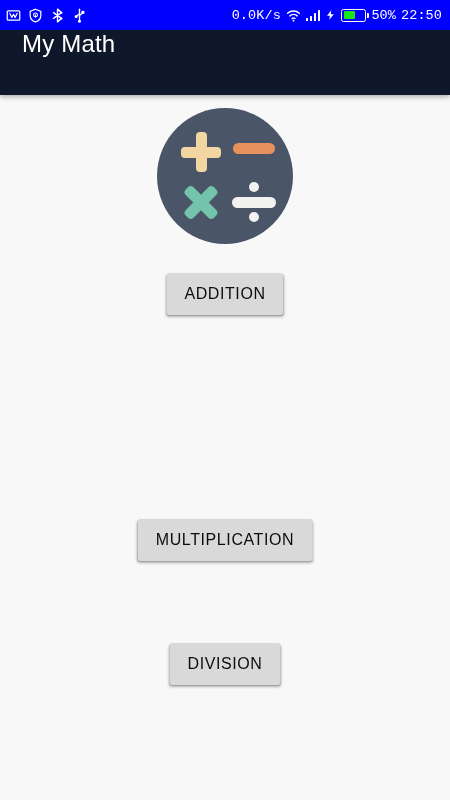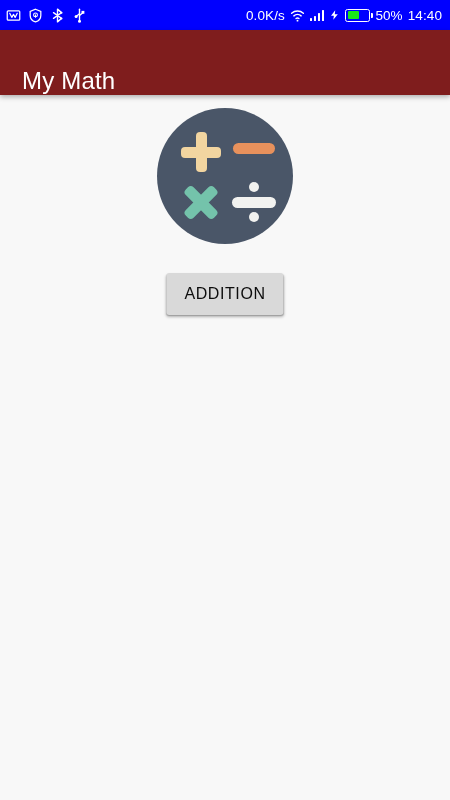--- a/index.html
+++ b/index.html
@@ -23,21 +23,21 @@
     display:flex; align-items:center;
     padding:0 8px 0 6px;
     flex:0 0 auto;
   }
   .sb-left { display:flex; align-items:center; gap:7px; }
   .sb-right { margin-left:auto; display:flex; align-items:center; gap:5px; }
   .sb-ico { width:15px; height:15px; display:block; }
   .sb-text {
     color:#ffffff;
     font-size:13.5px;
-    font-family:Liberation Sans, sans-serif;
+    font-family:Liberation Mono, monospace;
     letter-spacing:.1px; white-space:nowrap;
   }
   .sb-net { font-size:13.5px; }
 
   
   .sig { display:flex; align-items:flex-end; gap:1.5px; height:12px; }
   .sig i { width:2.5px; background:#fff; display:block; border-radius:.5px; }
   .sig i:nth-child(1){ height:3px; }
   .sig i:nth-child(2){ height:5px; }
   .sig i:nth-child(3){ height:8px; }
@@ -54,22 +54,22 @@
     content:""; position:absolute; right:-4px; top:3.2px;
     width:2.5px; height:5px; background:#fff; border-radius:0 1px 1px 0;
   }
   .batt > span {
     display:block; height:100%; background:#19e619; border-radius:1px;
   }
 
   
   #app-bar {
     height:65px;
-    background:#7f1d1d;
-    display:flex; align-items:flex-end;
+    background:#0f172a;
+    display:flex; align-items:flex-start;
     padding-left:22px;
     box-shadow:0 2px 5px rgba(0,0,0,.30);
     position:relative; z-index:5;
     flex:0 0 auto;
   }
   #app-title {
     color:#ffffff;
     font-size:24px;
     font-weight:400;
     letter-spacing:.2px;
@@ -216,21 +216,21 @@
       <svg class="sb-ico" viewBox="0 0 24 24" style="width:11px;height:14px;">
         <path d="M13.6 1.5 L4.4 13.4 H10.6 L9.4 22.5 L19.2 10.2 H12.6 Z" fill="#fff"></path>
       </svg>
 
       <span class="batt">
         <span style="width:55%"></span>
       </span>
 
       <span class="sb-text">50%</span>
 
-      <span class="sb-text">14:40</span>
+      <span class="sb-text">22:50</span>
     </div>
   </div>
 
   <div id="app-bar">
     <span id="app-title">My Math</span>
   </div>
 
   <div id="content">
 
     <div id="logo-wrap">
@@ -253,15 +253,17 @@
         <span class="op op-div">
           <i></i>
             <b></b>
             <u></u>
         </span>
 
       </div>
     </div>
 
     <button class="btn btn-0">ADDITION</button>
+    <button class="btn btn-2">MULTIPLICATION</button>
+    <button class="btn btn-3">DIVISION</button>
 
   </div>
 </div>
 
 </body></html>

